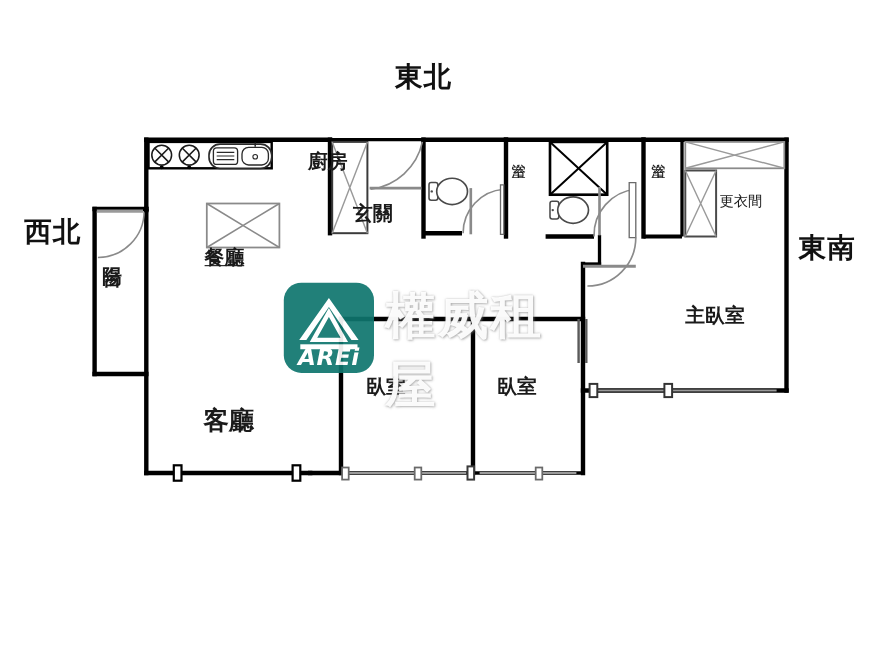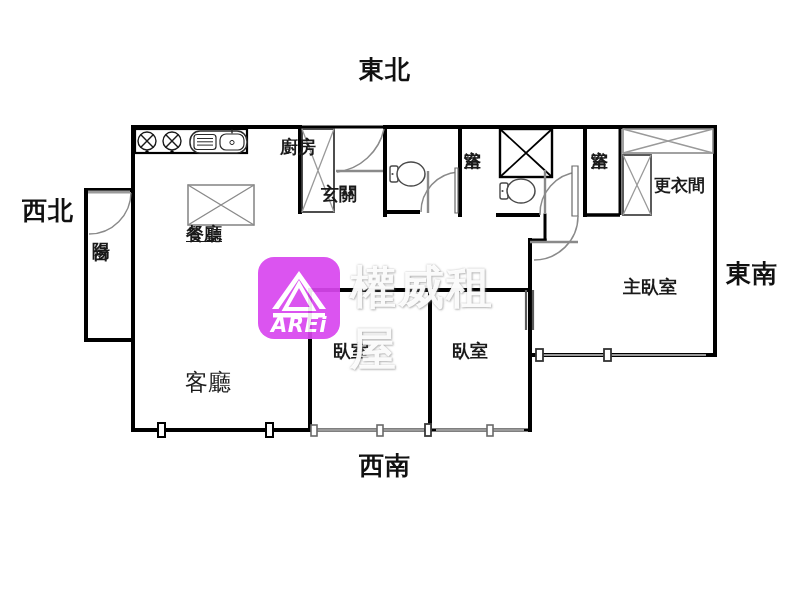--- a/index.html
+++ b/index.html
@@ -35,33 +35,33 @@
     color: #111111;
     letter-spacing: 1px;
     line-height: 1.08;
     text-align: center;
     white-space: pre-line;
     user-select: none;
   }
   #cmp-ne { left: 330px; top: 56px; width: 110px; }
   #cmp-sw { left: 330px; top: 452px; width: 110px; }
   #cmp-nw { left: 18px; top: 197px; width: 60px; }
-  #cmp-se { left: 722px; top: 212px; width: 60px; margin-top: 48px; }
+  #cmp-se { left: 722px; top: 212px; width: 60px; }
 
   .room-label {
     position: absolute;
     font-family: "DejaVu Sans", sans-serif;
     color: #1a1a1a;
     white-space: nowrap;
     user-select: none;
     font-weight: 500;
   }
-  .rl-lg { font-size: 23px; font-weight: 400; }
+  .rl-lg { font-size: 23px; font-weight: 700; }
   .rl-md { font-size: 18px; font-weight: 600; }
-  .rl-sm { font-size: 17px; font-weight: 700; }
+  .rl-sm { font-size: 13px; font-weight: 400; }
   .rl-vert {
     writing-mode: vertical-rl;
     text-orientation: upright;
     letter-spacing: 0px;
     line-height: 1;
   }
 
   
   #watermark {
     position: absolute;
@@ -69,21 +69,21 @@
     top: 257px;
     width: 270px;
     height: 84px;
     pointer-events: none;
     user-select: none;
   }
   #wm-logo {
     position: absolute;
     left: 0; top: 0;
     width: 82px; height: 82px;
-    background: #d946ef;
+    background: #0f766e;
     border-radius: 16px;
     opacity: 0.92;
   }
   #wm-logo svg { position: absolute; left: 0; top: 0; }
   #wm-text-cn {
     position: absolute;
     left: 92px;
     top: 0px;
     font-family: "DejaVu Sans", sans-serif;
     font-size: 46px;
@@ -295,21 +295,20 @@
 
   <div class="room-label rl-lg" style="left:185px; top:367px;">客廳</div>
 
   <div class="room-label rl-md" style="left:333px; top:339px;">臥室</div>
 
   <div class="room-label rl-md" style="left:452px; top:339px;">臥室</div>
 
   <div class="room-label rl-md" style="left:623px; top:275px;">主臥室</div>
 
   <div class="compass-label" id="cmp-ne">東北</div>
-  <div class="compass-label" id="cmp-sw">西南</div>
   <div class="compass-label" id="cmp-nw">西北</div>
   <div class="compass-label" id="cmp-se">東南</div>
 
   <div id="watermark">
     <div id="wm-logo">
       <svg width="82" height="82" viewBox="0 0 82 82" xmlns="http://www.w3.org/2000/svg">
         <path d="M41 14 L14 52 L20.5 52 L41 22 L61.5 52 L68 52 Z" fill="#ffffff"></path>
         <path d="M41 27 L27 52 L55 52 Z" fill="none" stroke="#ffffff" stroke-width="4"></path>
         <rect x="15" y="56" width="52" height="4.5" fill="#ffffff"></rect>
       </svg>

